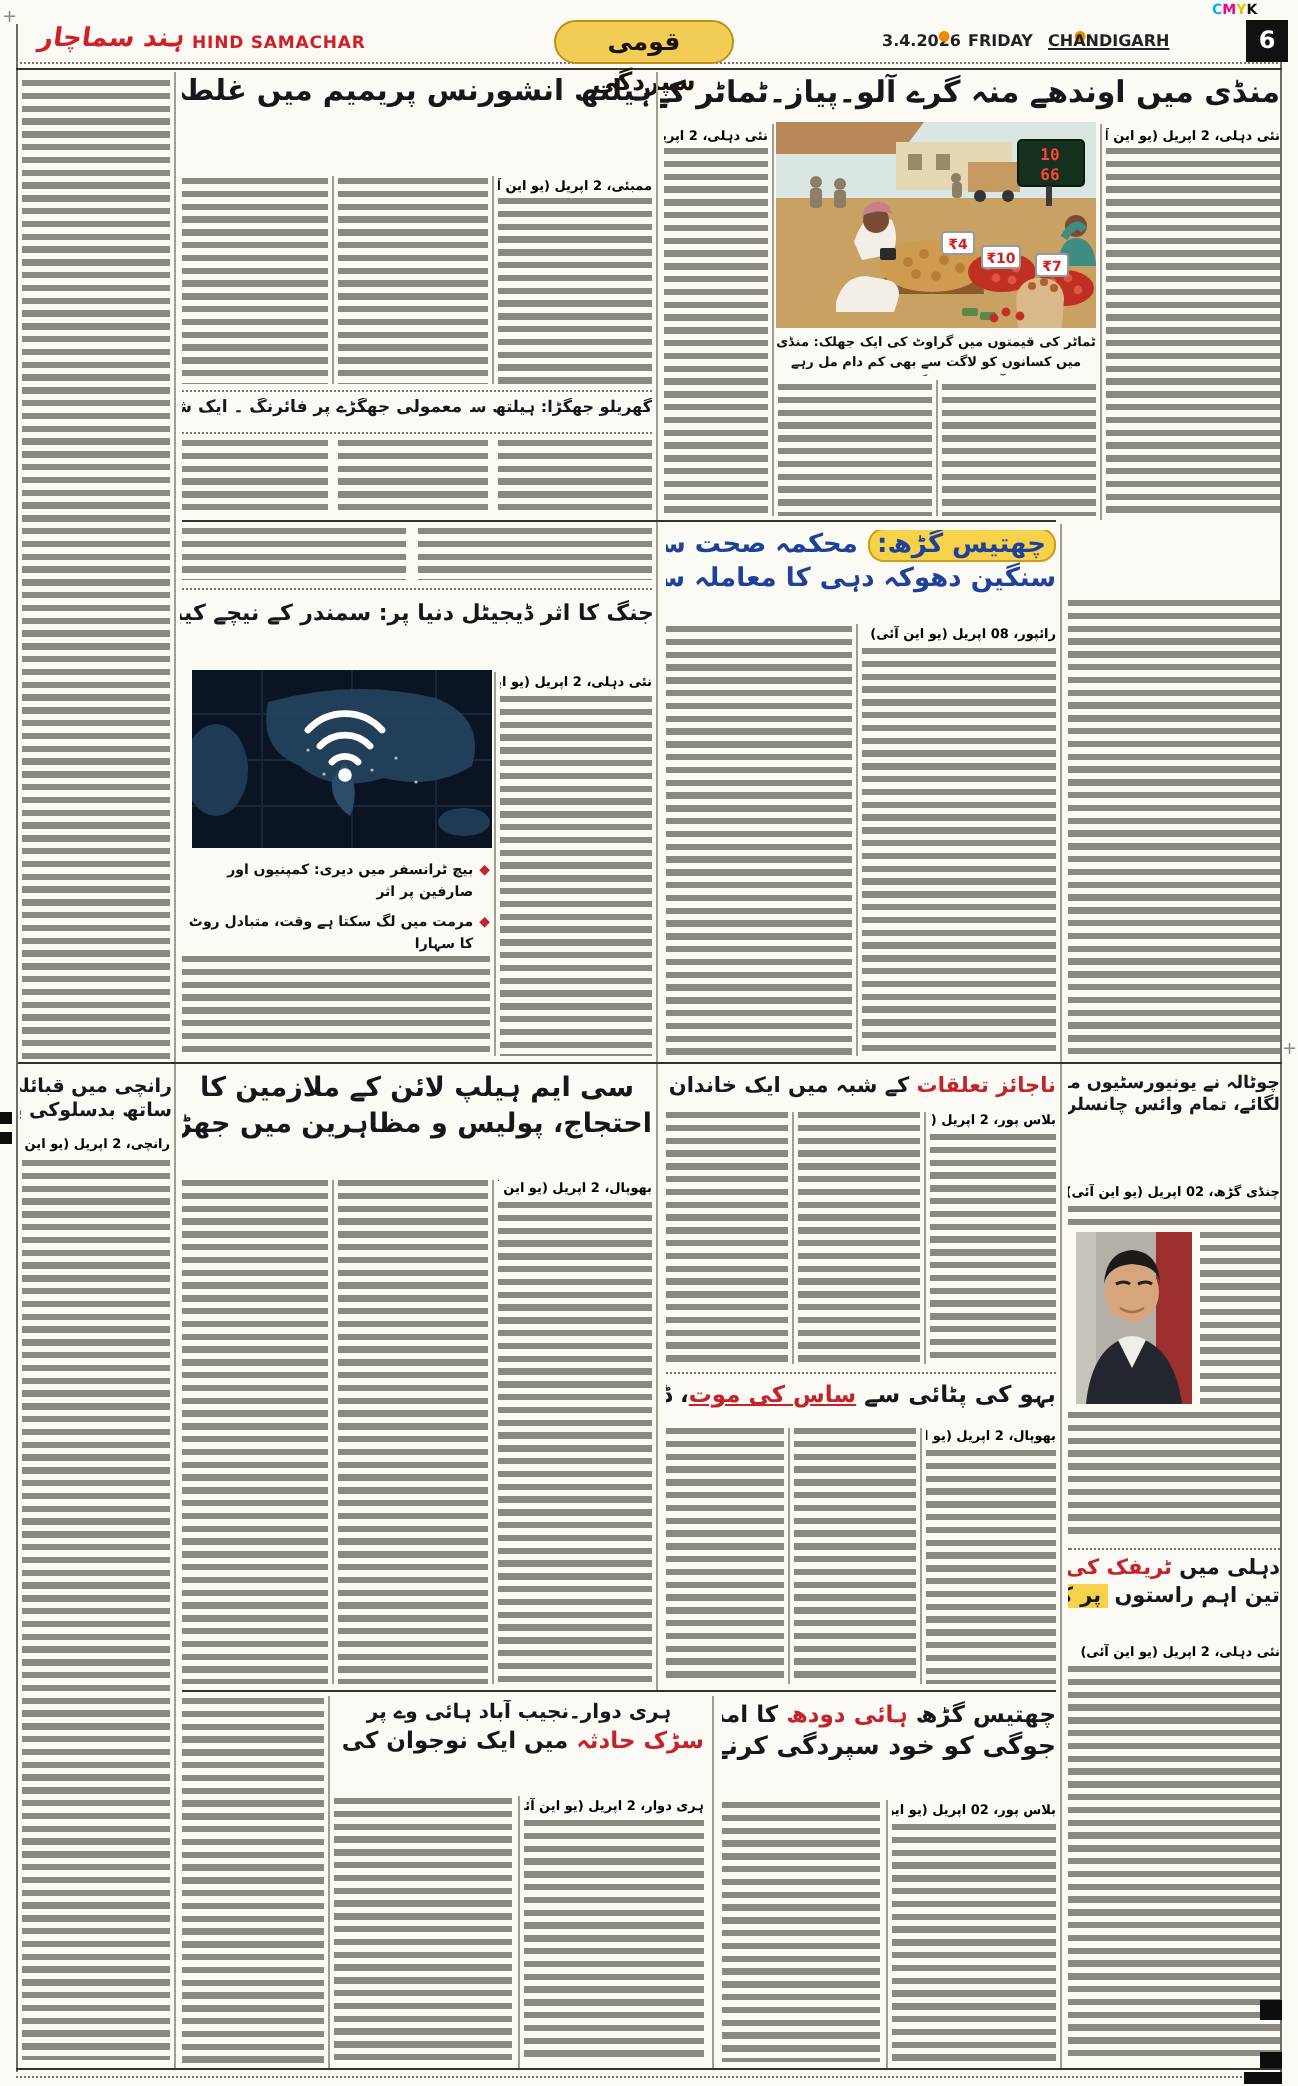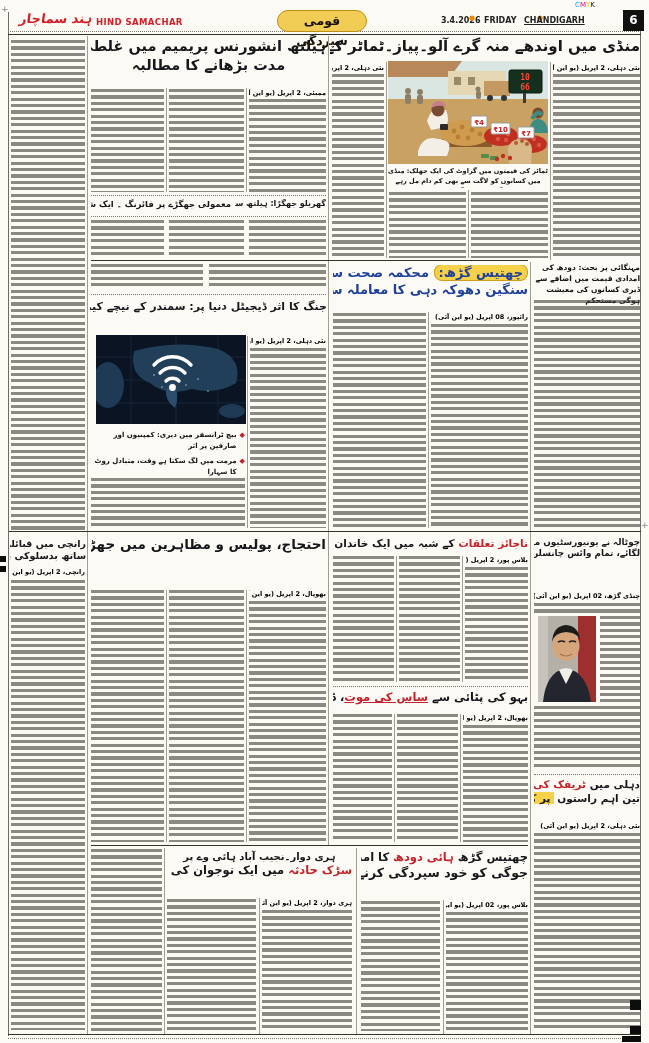--- a/index.html
+++ b/index.html
@@ -45,21 +45,21 @@
 
   <div class="abs" style="left:12px;top:11px;width:80px;height:20px;color:#d01f27;font-weight:bold;font-size:13px;direction:rtl;transform:skewX(-8deg);">ہند سماچار</div>
   <div class="abs" style="left:96px;top:17px;color:#d01f27;font-weight:bold;font-size:8.5px;letter-spacing:.4px;">HIND SAMACHAR</div>
   <div class="badge" style="left:277px;top:10px;width:88px;height:20px;line-height:20px;font-size:12.5px;">قومی سپردگی</div>
   <div class="abs" style="left:418px;top:16px;font-size:8px;font-weight:bold;color:#222;margin-left:23px;">3.4.2026</div>
   <div class="abs" style="left:469px;top:14px;font-size:7px;color:#f08a00;">●</div>
   <div class="abs" style="left:484px;top:16px;font-size:8px;font-weight:bold;color:#222;">FRIDAY</div>
   <div class="abs" style="left:537px;top:14px;font-size:7px;color:#f08a00;">●</div>
   <div class="abs" style="left:524px;top:16px;font-size:8px;font-weight:bold;color:#222;text-decoration:underline;">CHANDIGARH</div>
   <div class="abs" style="left:623px;top:10px;width:21px;height:21px;background:#111;color:#fff;text-align:center;line-height:21px;font-size:12px;font-weight:bold;">6</div>
-  <div class="abs" style="left:575px;top:1px;font-size:7px;font-weight:normal;">
+  <div class="abs" style="left:606px;top:1px;font-size:7px;font-weight:bold;">
     <span style="color:#00aeef">C</span><span style="color:#ec008c">M</span><span style="color:#e8c400">Y</span><span style="color:#111">K</span>
   </div>
 
   <div class="vl" style="left:87px;top:36px;height:998px;"></div>
   <div class="vl" style="left:328px;top:36px;height:809px;"></div>
   <div class="vl" style="left:356px;top:848px;height:186px;"></div>
   <div class="vl" style="left:530px;top:262px;height:772px;"></div>
   <div class="vl" style="left:550px;top:62px;height:198px;"></div>
 
   <div class="sim" style="left:11px;top:40px;width:74px;height:490px;"></div>
@@ -67,21 +67,20 @@
     <div>رانچی میں قبائلی مہلا کے</div>
     <div>ساتھ بدسلوکی پر ہنگامہ</div>
   </div>
   <div class="dl" style="left:11px;top:568px;width:74px;">رانچی، 2 اپریل (یو این آئی)</div>
   <div class="sim" style="left:11px;top:580px;width:74px;height:450px;"></div>
   <div class="mark" style="left:0;top:556px;width:6px;height:6px;"></div>
   <div class="mark" style="left:0;top:566px;width:6px;height:6px;"></div>
 
   <div class="hl" style="left:91px;top:37px;width:235px;font-size:14.5px;">
     <div><span>ہیلتھ انشورنس پریمیم میں غلطی</span></div>
-    <div>مدت بڑھانے کا مطالبہ</div>
   </div>
   <div class="dl" style="left:249px;top:89px;width:77px;">ممبئی، 2 اپریل (یو این آئی)</div>
   <div class="sim" style="left:249px;top:99px;width:77px;height:93px;"></div>
   <div class="sim" style="left:169px;top:89px;width:75px;height:103px;"></div>
   <div class="sim" style="left:91px;top:89px;width:73px;height:103px;"></div>
   <div class="vl" style="left:166px;top:88px;height:104px;"></div>
   <div class="vl" style="left:246px;top:88px;height:104px;"></div>
   <div class="hr2" style="left:91px;top:195px;width:235px;"></div>
   <div class="hl" style="left:91px;top:199px;width:140px;font-size:8.5px;">معمولی جھگڑے پر فائرنگ ۔ ایک شخص ہلاک</div>
   <div class="hl" style="left:235px;top:199px;width:91px;font-size:8px;">گھریلو جھگڑا: ہیلتھ سینٹر میں حاملہ خاتون</div>
@@ -188,21 +187,20 @@
         </g>
     </svg>
   </div>
   <div class="cap" style="left:388px;top:166px;width:160px;height:22px;">ٹماٹر کی قیمتوں میں گراوٹ کی ایک جھلک: منڈی میں کسانوں کو لاگت سے بھی کم دام مل رہے ہیں، عام آدمی کو مہنگائی سے راحت ہے۔</div>
   <div class="sim" style="left:471px;top:192px;width:77px;height:66px;"></div>
   <div class="sim" style="left:389px;top:192px;width:77px;height:66px;"></div>
   <div class="vl" style="left:468px;top:190px;height:68px;"></div>
 
   <div class="dl" style="left:553px;top:64px;width:87px;">نئی دہلی، 2 اپریل (یو این آئی)</div>
   <div class="sim" style="left:553px;top:74px;width:87px;height:184px;"></div>
-  <div class="abs" style="left:534px;top:263px;width:106px;font-size:7.5px;font-weight:bold;direction:rtl;text-align:right;line-height:1.45;color:#111;">مہنگائی پر بحث: دودھ کی امدادی قیمت میں اضافے سے ڈیری کسانوں کی معیشت ہوگی مستحکم</div>
   <div class="sim" style="left:534px;top:300px;width:106px;height:228px;"></div>
 
   <div class="hr1" style="left:91px;top:260px;width:437px;"></div>
   <div class="hl" style="left:333px;top:265px;width:195px;font-size:13px;">
     <div><span class="ytag blue">چھتیس گڑھ:</span><span class="blue"> محکمہ صحت سے متعلق</span></div>
     <div class="blue">سنگین دھوکہ دہی کا معاملہ سامنے آیا</div>
   </div>
   <div class="dl" style="left:431px;top:313px;width:97px;">رائپور، 08 اپریل (یو این آئی)</div>
   <div class="sim" style="left:431px;top:324px;width:97px;height:204px;"></div>
   <div class="sim" style="left:333px;top:313px;width:93px;height:215px;"></div>
@@ -258,20 +256,21 @@
     <div class="bul">
       <span class="red">◆</span>
       <span>مرمت میں لگ سکتا ہے وقت، متبادل روٹ کا سہارا</span>
     </div>
   </div>
   <div class="sim" style="left:91px;top:478px;width:154px;height:50px;"></div>
 
   <div class="hr1" style="left:9px;top:531px;width:632px;"></div>
 
   <div class="hl" style="left:91px;top:536px;width:235px;font-size:13.5px;">
+    <div>سی ایم ہیلپ لائن کے ملازمین کا</div>
     <div>احتجاج، پولیس و مظاہرین میں جھڑپ</div>
   </div>
   <div class="dl" style="left:249px;top:590px;width:77px;">بھوپال، 2 اپریل (یو این آئی)</div>
   <div class="sim" style="left:249px;top:601px;width:77px;height:241px;"></div>
   <div class="sim" style="left:169px;top:590px;width:75px;height:252px;"></div>
   <div class="sim" style="left:91px;top:590px;width:73px;height:252px;"></div>
   <div class="vl" style="left:166px;top:590px;height:252px;"></div>
   <div class="vl" style="left:246px;top:590px;height:252px;"></div>
   <div class="hr1" style="left:91px;top:845px;width:437px;"></div>
 

